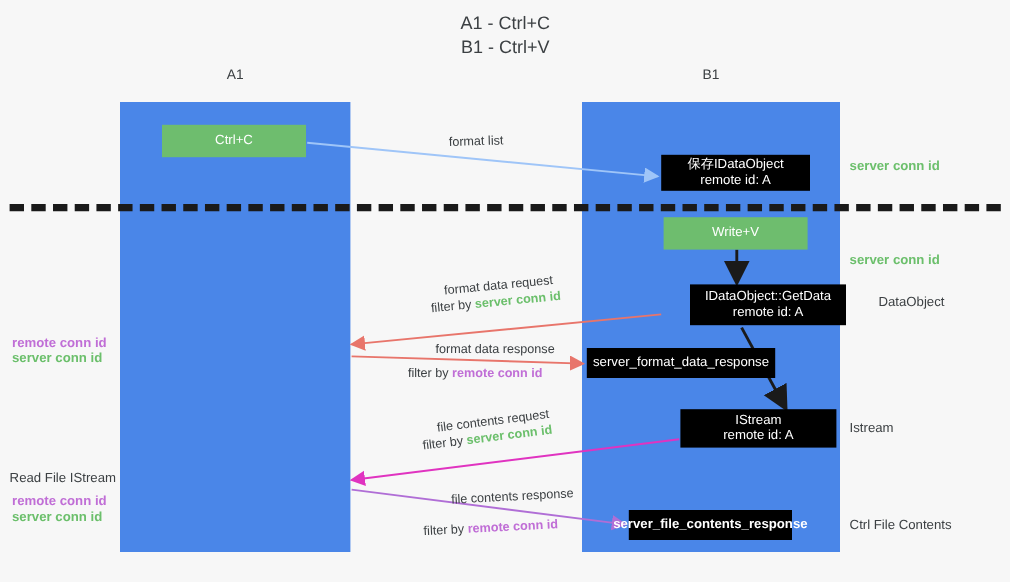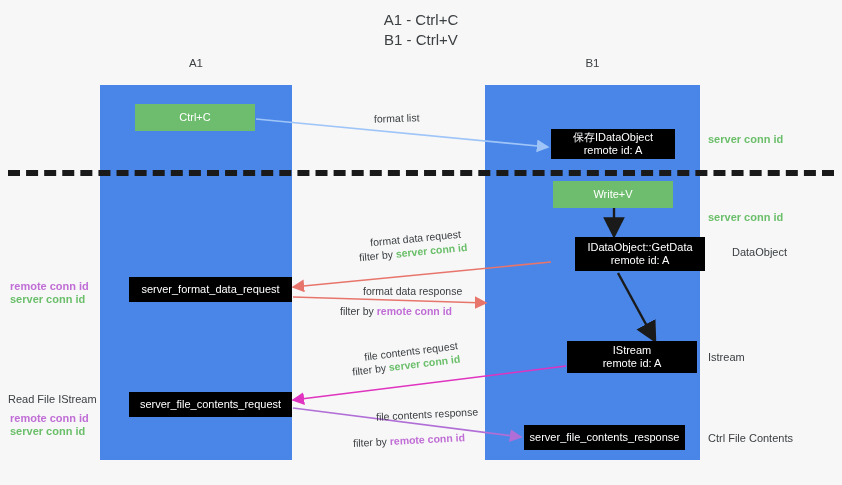--- a/index.html
+++ b/index.html
@@ -156,49 +156,46 @@
 
     <path d="M293,408 L521,437" stroke="#b06ed6" stroke-width="1.6" fill="none" marker-end="url(#ah-purple)"></path>
   </svg>
 
   <div class="abs" id="dash-line"></div>
 
   <div class="abs box green" style="left:135px; top:104px; width:120px; height:27px;">
     <span class="ln">Ctrl+C</span>
   </div>
 
-  <div class="abs box orange" style="left:129px; top:277px; width:163px; height:25px;">
-    <span class="ln">server_format_data_request</span>
-  </div>
-
-  <div class="abs box orange" style="left:129px; top:392px; width:163px; height:25px;">
-    <span class="ln">server_file_contents_request</span>
-  </div>
+
 
   <div class="abs box orange" style="left:551px; top:129px; width:124px; height:30px;">
     <span class="ln">保存IDataObject</span>
     <span class="ln">remote id: A</span>
   </div>
 
   <div class="abs box green" style="left:553px; top:181px; width:120px; height:27px;">
     <span class="ln">Write+V</span>
   </div>
 
   <div class="abs box orange" style="left:551px; top:237px; width:130px; height:34px;margin-left:24px;">
     <span class="ln">IDataObject::GetData</span>
     <span class="ln">remote id: A</span>
   </div>
 
+  <div class="abs box orange" style="left:489px; top:290px; width:157px; height:25px;">
+    <span class="ln">server_format_data_response</span>
+  </div>
 
   <div class="abs box orange" style="left:567px; top:341px; width:130px; height:32px;">
     <span class="ln">IStream</span>
     <span class="ln">remote id: A</span>
   </div>
 
-  <div class="abs box orange" style="left:524px; top:425px; width:161px; height:25px;">
+  <div class="abs box orange" style="left:524px; top:425px; width:136px; height:25px;font-weight:bold;">
     <span class="ln">server_file_contents_response</span>
   </div>
 
   <div class="abs side-label green-txt" style="left:708px; top:132px;">server conn id</div>
 
   <div class="abs side-label green-txt" style="left:708px; top:210px;">server conn id</div>
 
   <div class="abs side-label dark-txt" style="left:708px; top:245px;margin-left:24px;">DataObject</div>
 
   <div class="abs side-label dark-txt" style="left:708px; top:350px;">Istream</div>

